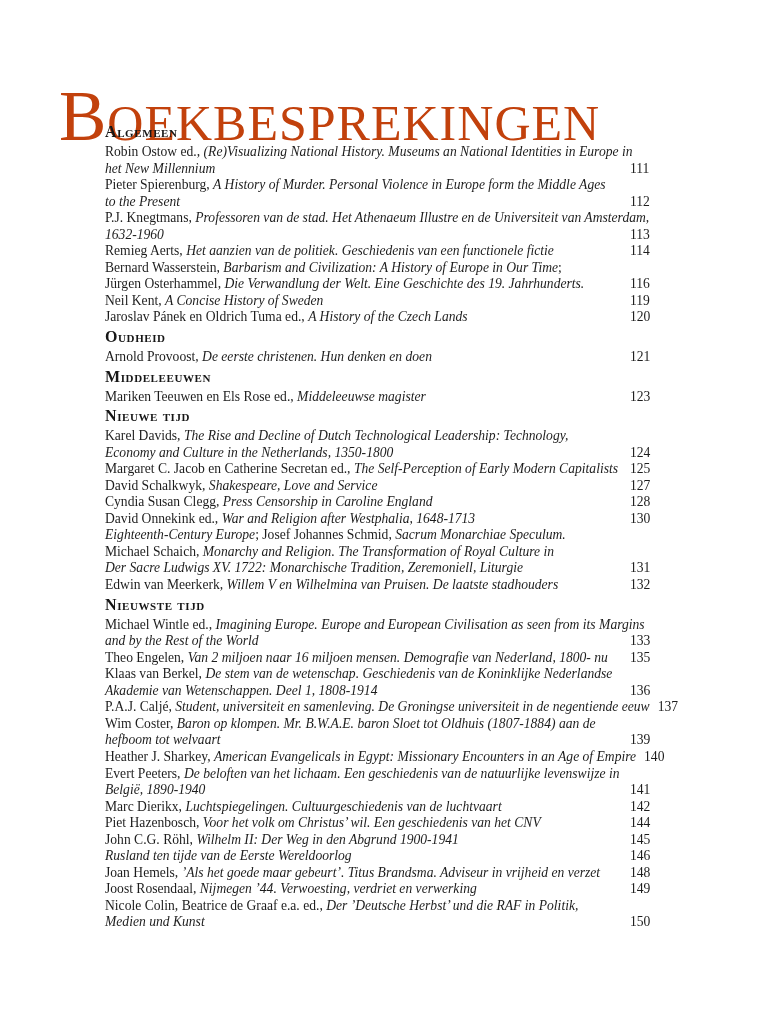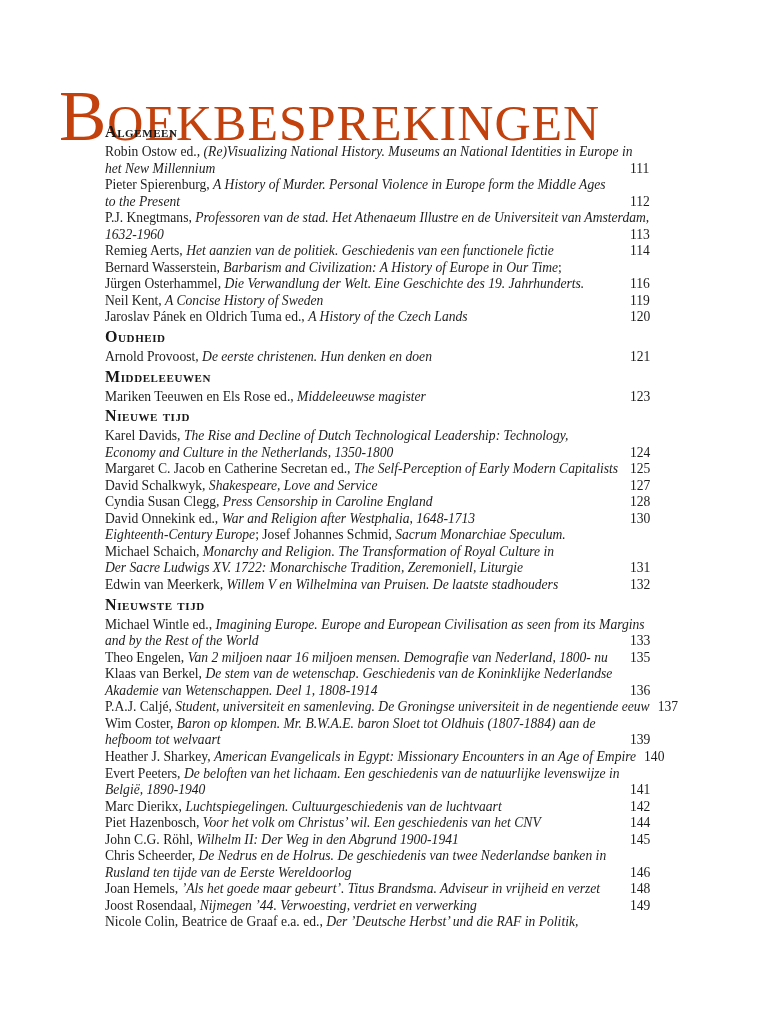--- a/index.html
+++ b/index.html
@@ -217,34 +217,34 @@
         </div>
         <div class="line">
           <span class="txt"><span>Piet Hazenbosch, </span><em>Voor het volk om Christus’ wil. Een geschiedenis van het CNV</em></span>
           <span class="page-num">144</span>
         </div>
         <div class="line">
           <span class="txt"><span>John C.G. Röhl, </span><em>Wilhelm II: Der Weg in den Abgrund 1900-1941</em></span>
           <span class="page-num">145</span>
         </div>
         <div class="line">
-          <span class="txt"><span>Chris Scheerder, </span><em>De Nedrus en de Holrus. De geschiedenis van twee Nederlandse banken in</em></span>
-          <span class="page-num"></span>
-        </div>
-        <div class="line">
           <span class="txt"><em>Rusland ten tijde van de Eerste Wereldoorlog</em></span>
           <span class="page-num">146</span>
         </div>
         <div class="line">
           <span class="txt"><span>Joan Hemels, </span><em>’Als het goede maar gebeurt’. Titus Brandsma. Adviseur in vrijheid en verzet</em></span>
           <span class="page-num">148</span>
         </div>
         <div class="line">
           <span class="txt"><span>Joost Rosendaal, </span><em>Nijmegen ’44. Verwoesting, verdriet en verwerking</em></span>
           <span class="page-num">149</span>
         </div>
         <div class="line">
           <span class="txt"><span>Nicole Colin, Beatrice de Graaf e.a. ed., </span><em>Der ’Deutsche Herbst’ und die RAF in Politik,</em></span>
           <span class="page-num"></span>
+        </div>
+        <div class="line">
+          <span class="txt"><em>Medien und Kunst</em></span>
+          <span class="page-num">150</span>
         </div>
       </section>
     </main>
 </div>
 
 </body></html>

